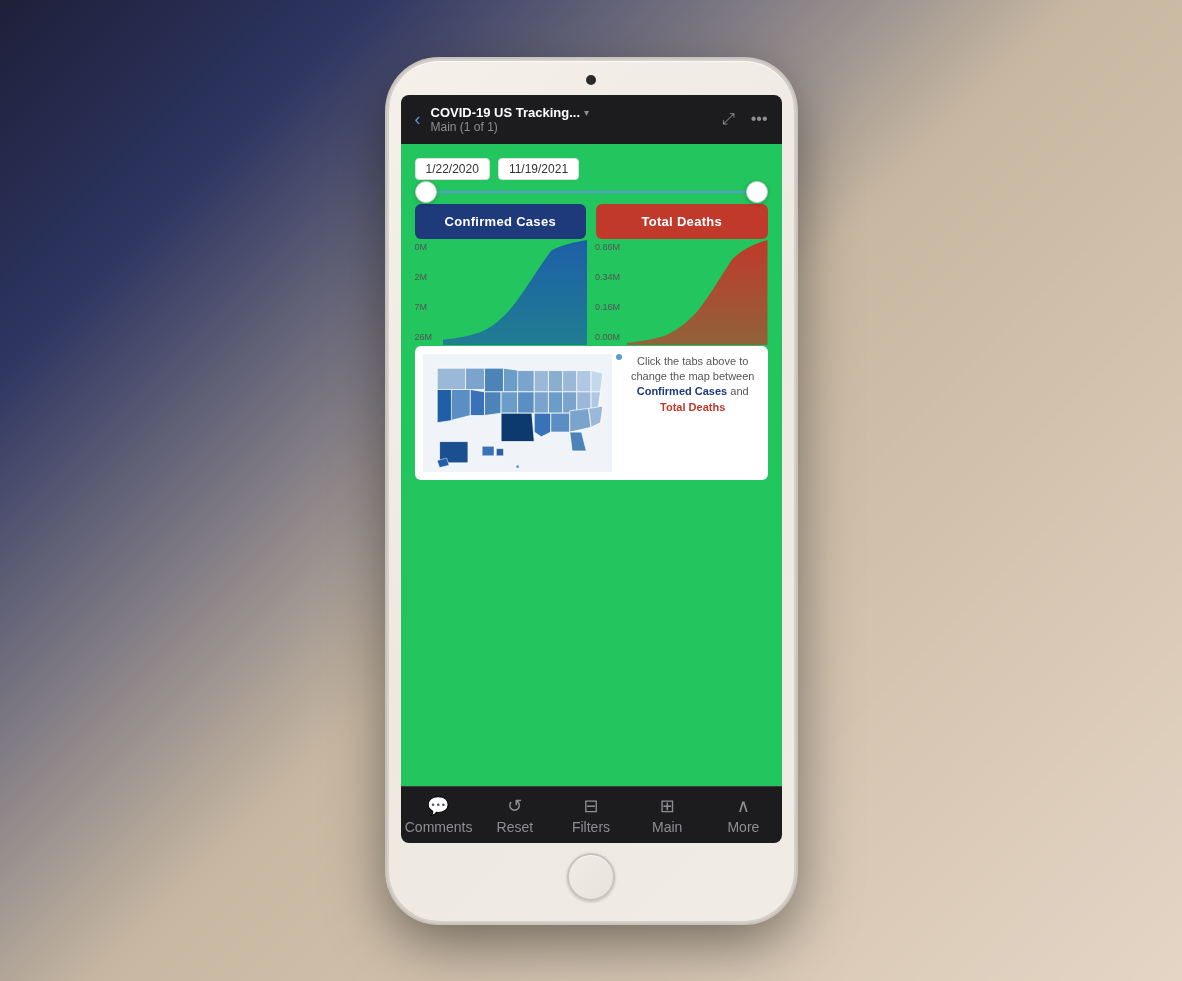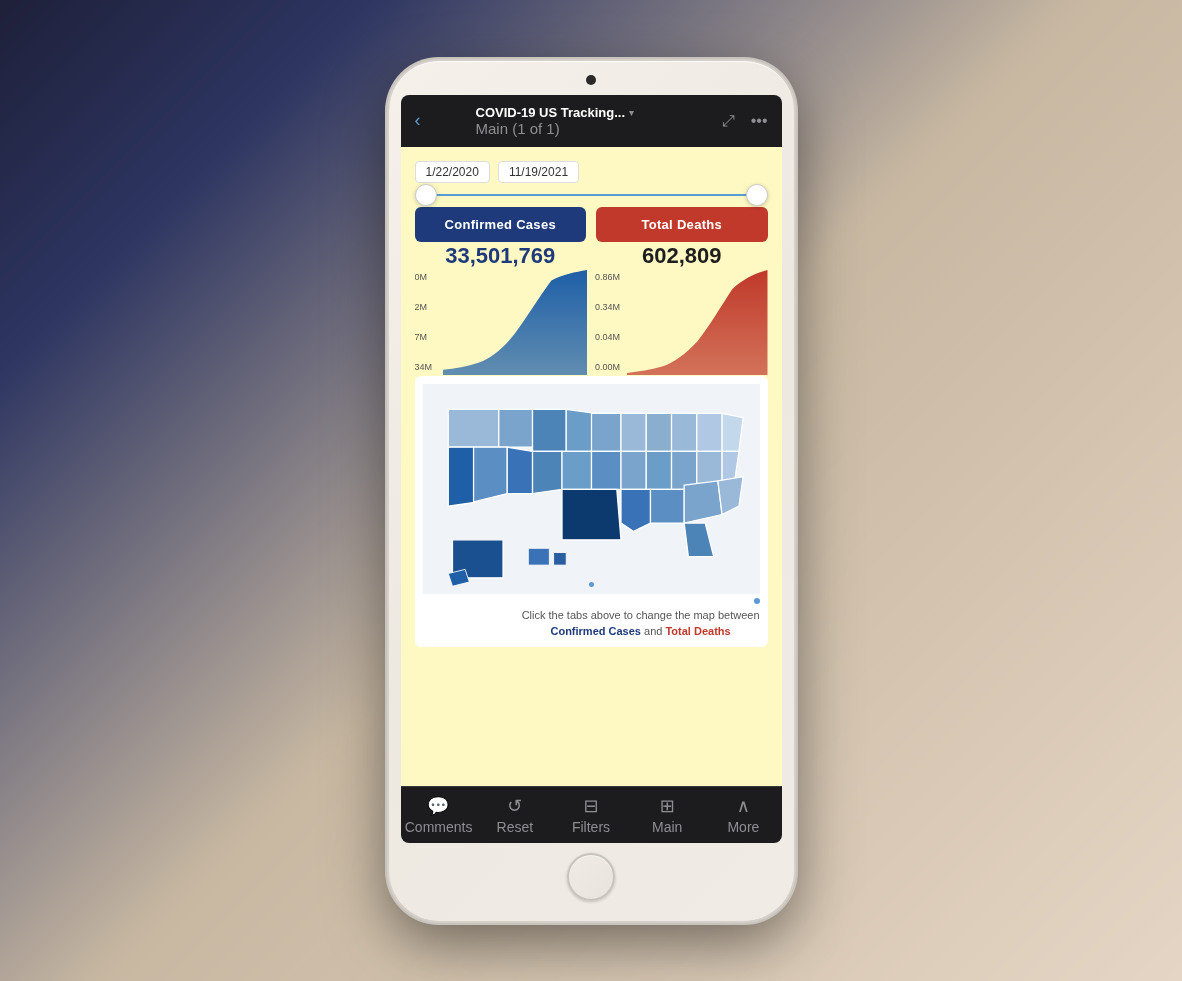--- a/index.html
+++ b/index.html
@@ -76,51 +76,50 @@
     .header-back {
       color: #5b9bd5;
       font-size: 18px;
       cursor: pointer;
     }
     .header-title-group {
       flex: 1;
       display: flex;
       align-items: center;
       gap: 4px;
-      margin-left: 45px;
     }
     .header-title {
       color: #ffffff;
       font-size: 13px;
       font-weight: 600;
     }
     .header-chevron {
       color: #8e8e93;
       font-size: 10px;
     }
     .header-subtitle {
       color: #8e8e93;
-      font-size: 15px;
+      font-size: 12px;
     }
     .header-icons {
       display: flex;
       gap: 16px;
       align-items: center;
     }
     .header-icon {
       color: #8e8e93;
       font-size: 16px;
     }
 
     
     .content-area {
       flex: 1;
       overflow-y: auto;
       padding: 14px;
-      background: #fef9c3;
+      background: #22c55e;
       display: flex;
       flex-direction: column;
       gap: 1px;
     }
     .content-area::-webkit-scrollbar { display: none; }
 
     
     .date-range {
       display: flex;
       gap: 8px;
@@ -235,22 +234,22 @@
       top: 0;
       bottom: 0;
     }
 
     
     .map-container {
       background: #fff;
       border-radius: 6px;
       padding: 8px;
       display: flex;
-      flex-direction: column;
-      align-items: flex-end;
+      flex-direction: row;
+      align-items: flex-start;
       gap: 4px;
     }
     .map-svg {
       width: 100%;
     }
     .map-dot {
       width: 6px;
       height: 6px;
       background: #5b9bd5;
       border-radius: 50%;
@@ -352,55 +351,47 @@
 
       <div class="stat-cards">
         <div class="stat-card confirmed">
           <div class="stat-card-label">Confirmed Cases</div>
         </div>
         <div class="stat-card deaths">
           <div class="stat-card-label">Total Deaths</div>
         </div>
       </div>
 
-      <div style="display:flex;gap:10px;">
-        <div style="flex:1;text-align:center;">
-          <span class="stat-card-value">33,501,769</span>
-        </div>
-        <div style="flex:1;text-align:center;">
-          <span class="stat-card-value deaths-val">602,809</span>
-        </div>
-      </div>
 
       <div class="charts-row">
 
         <div class="chart-container">
           <div class="chart-labels">
-            <span>34M</span>
+            <span>26M</span>
             <span>7M</span>
             <span>2M</span>
             <span>0M</span>
           </div>
           <div class="chart-svg-wrap">
             <svg viewBox="0 0 120 100" preserveAspectRatio="none" width="100%" height="100%">
               <defs>
                 <linearGradient id="blueGrad" x1="0" y1="0" x2="0" y2="1">
                   <stop offset="0%" stop-color="#1e5fa8" stop-opacity="1"></stop>
                   <stop offset="100%" stop-color="#1e5fa8" stop-opacity="0.7"></stop>
                 </linearGradient>
               </defs>
               <path d="M0,100 L0,95 C10,94 20,92 30,88 C40,84 50,75 60,60 C70,45 80,25 90,10 C100,4 110,2 120,0 L120,100 Z" fill="url(#blueGrad)"></path>
             </svg>
           </div>
         </div>
 
         <div class="chart-container">
           <div class="chart-labels" style="color:#555;font-size:9px;position:absolute;left:0;top:0;bottom:0;display:flex;flex-direction:column-reverse;justify-content:space-between;padding:2px 0;width:32px;">
             <span>0.00M</span>
-            <span>0.04M</span>
+            <span>0.16M</span>
             <span>0.34M</span>
             <span>0.86M</span>
           </div>
           <div style="position:absolute;left:32px;right:0;top:0;bottom:0;">
             <svg viewBox="0 0 120 100" preserveAspectRatio="none" width="100%" height="100%">
               <defs>
                 <linearGradient id="redGrad" x1="0" y1="0" x2="0" y2="1">
                   <stop offset="0%" stop-color="#c0392b" stop-opacity="1"></stop>
                   <stop offset="100%" stop-color="#c0392b" stop-opacity="0.7"></stop>
                 </linearGradient>

